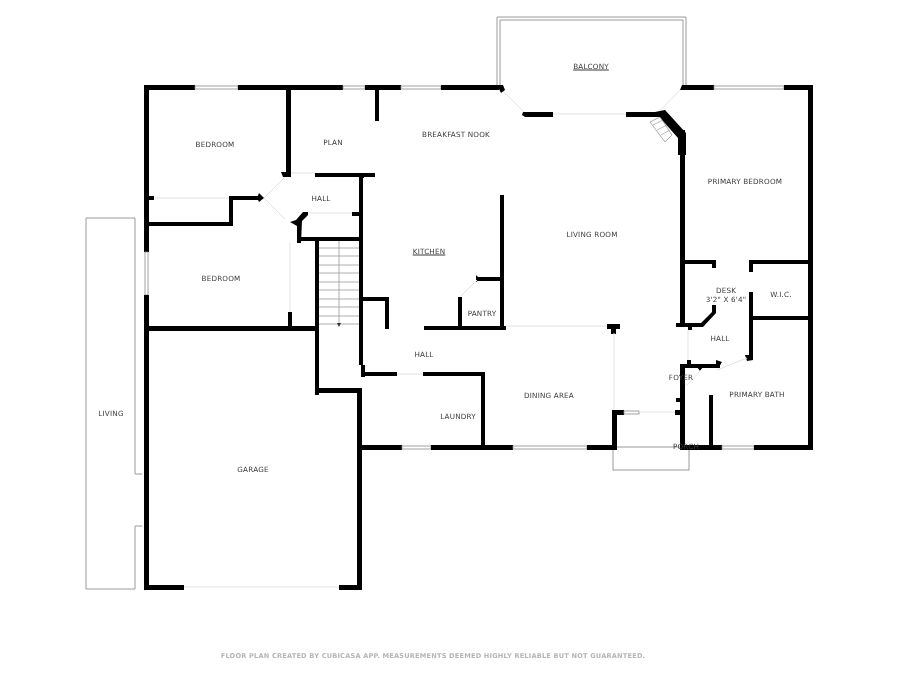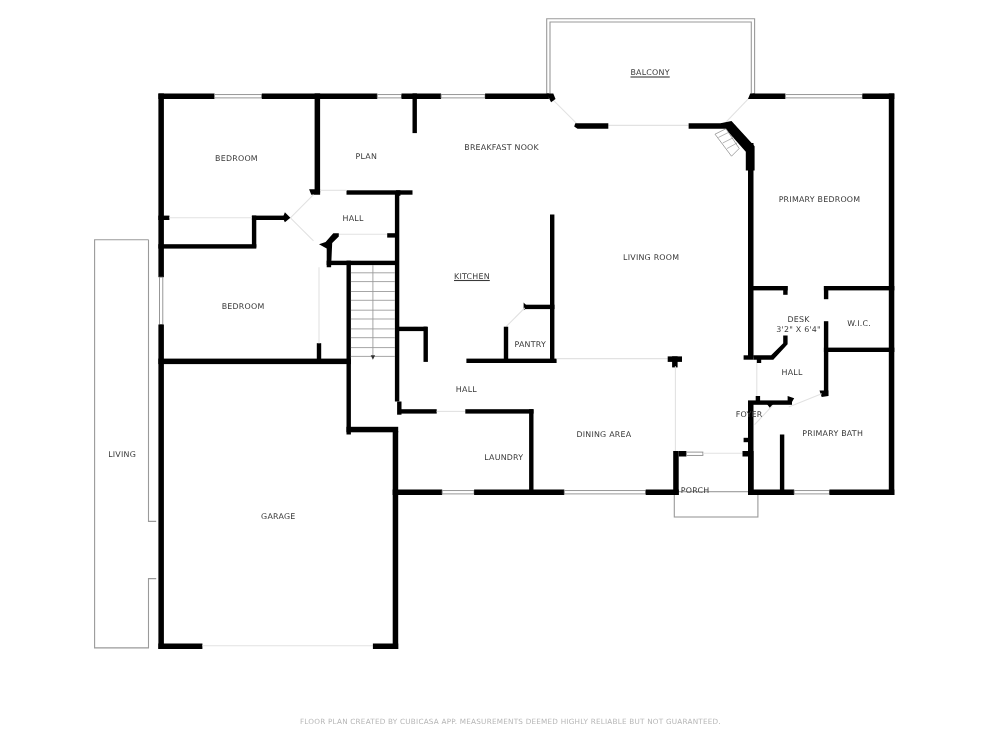--- a/index.html
+++ b/index.html
@@ -3,21 +3,21 @@
 <meta charset="utf-8">
 <style>
   html, body { margin: 0; padding: 0; background: #ffffff; }
   body { width: 900px; height: 675px; position: relative; overflow: hidden; font-family: "DejaVu Sans", sans-serif; }
   #plan { position: absolute; left: 0; top: 0; }
   .wall { fill: #000; }
   .thin { fill: none; stroke: #9a9a9a; stroke-width: 1; }
   .open { fill: none; stroke: #e2e2e2; stroke-width: 1; }
   .win { fill: #fff; stroke: #8a8a8a; stroke-width: 0.8; }
   .label { position: absolute; font-size: 7.2px; color: #3a3a3a; letter-spacing: 0.2px; white-space: nowrap; transform: translate(-50%, -50%); text-align: center; line-height: 9px; }
-  .footer { position: absolute; left: 464px; top: 652px; transform: translateX(-50%); font-size: 6.6px; color: #b5b5b5; white-space: nowrap; letter-spacing: 0.2px; }
+  .footer { position: absolute; left: 433px; top: 652px; transform: translateX(-50%); font-size: 6.6px; color: #b5b5b5; white-space: nowrap; letter-spacing: 0.2px; font-weight: bold; }
   .stair { stroke: #9a9a9a; stroke-width: 0.8; }
 </style>
 </head>
 <body>
 
 <svg id="plan" width="900" height="675" viewBox="0 0 900 675" xmlns="http://www.w3.org/2000/svg">
 
   <g>
     <path class="thin" d="M497,86 L497,17 L686,17 L686,86"></path>
     <path class="thin" d="M500,86 L500,20 L683,20 L683,86"></path>
@@ -205,16 +205,16 @@
 </div>
 <div class="label" style="left:781px;top:294px;text-align:center;">W.I.C.</div>
 <div class="label" style="left:482px;top:313px;">PANTRY</div>
 <div class="label" style="left:720px;top:338px;">HALL</div>
 <div class="label" style="left:424px;top:354px;">HALL</div>
 <div class="label" style="left:681px;top:377px;text-align:center;">FOYER</div>
 <div class="label" style="left:111px;top:413px;">LIVING</div>
 <div class="label" style="left:422px;top:416px;margin-left:36px;">LAUNDRY</div>
 <div class="label" style="left:549px;top:395px;">DINING AREA</div>
 <div class="label" style="left:757px;top:394px;">PRIMARY BATH</div>
-<div class="label" style="left:632px;top:446px;">PORCH</div>
+<div class="label" style="left:686px;top:446px;">PORCH</div>
 <div class="label" style="left:253px;top:469px;">GARAGE</div>
 
 <div class="footer">FLOOR PLAN CREATED BY CUBICASA APP. MEASUREMENTS DEEMED HIGHLY RELIABLE BUT NOT GUARANTEED.</div>
 
 </body></html>

